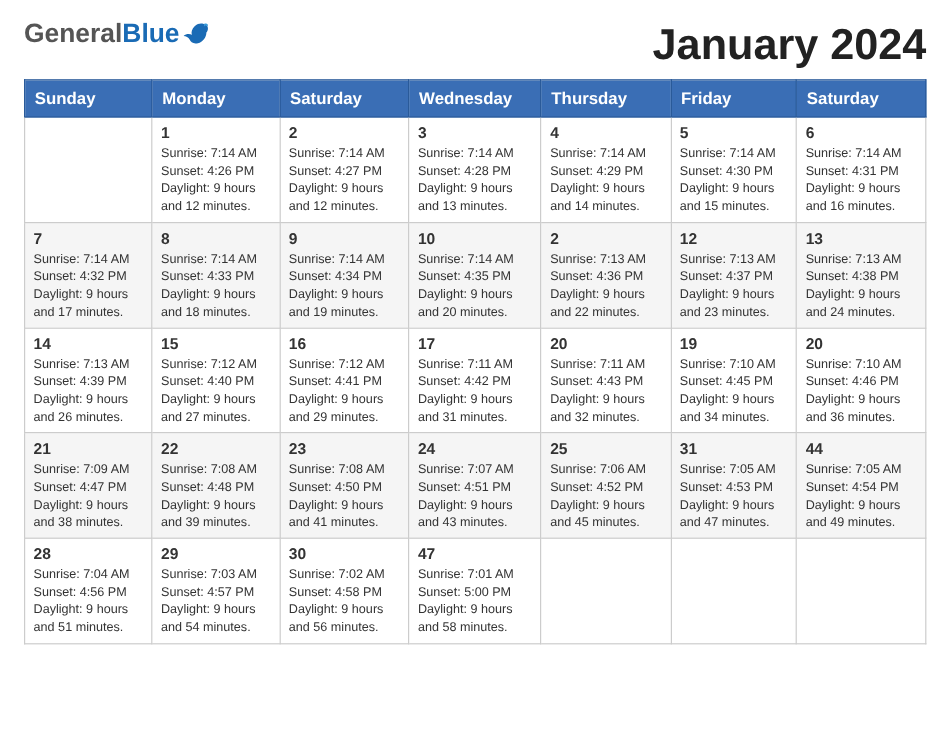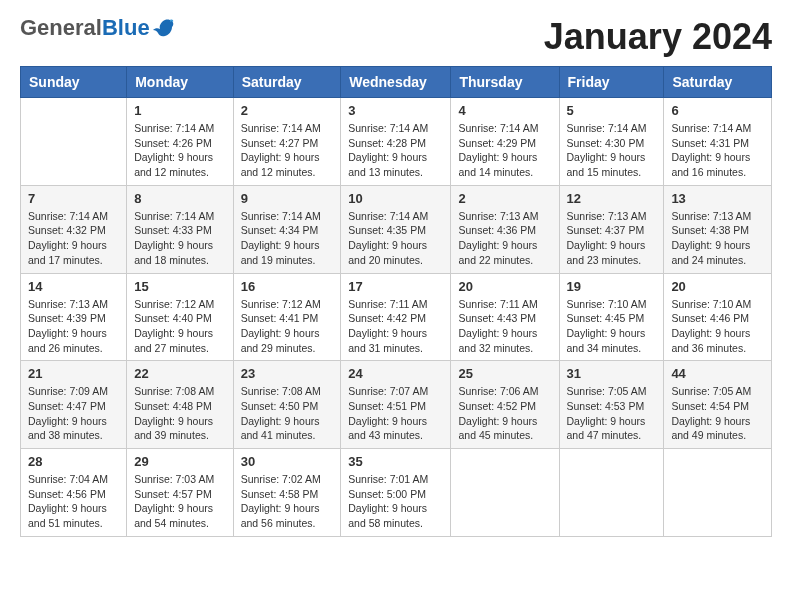--- a/index.html
+++ b/index.html
@@ -239,21 +239,21 @@
         </td>
         <td>
           <span class="day-number">29</span>
           <div class="cell-text">Sunrise: 7:03 AM<br>Sunset: 4:57 PM<br>Daylight: 9 hours and 54 minutes.</div>
         </td>
         <td>
           <span class="day-number">30</span>
           <div class="cell-text">Sunrise: 7:02 AM<br>Sunset: 4:58 PM<br>Daylight: 9 hours and 56 minutes.</div>
         </td>
         <td>
-          <span class="day-number">35</span>
+          <span class="day-number">47</span>
           <div class="cell-text">Sunrise: 7:01 AM<br>Sunset: 5:00 PM<br>Daylight: 9 hours and 58 minutes.</div>
         </td>
         <td class="empty-cell"></td>
         <td class="empty-cell"></td>
         <td class="empty-cell"></td>
       </tr>
     </tbody>
 </table>
 
 </body></html>

